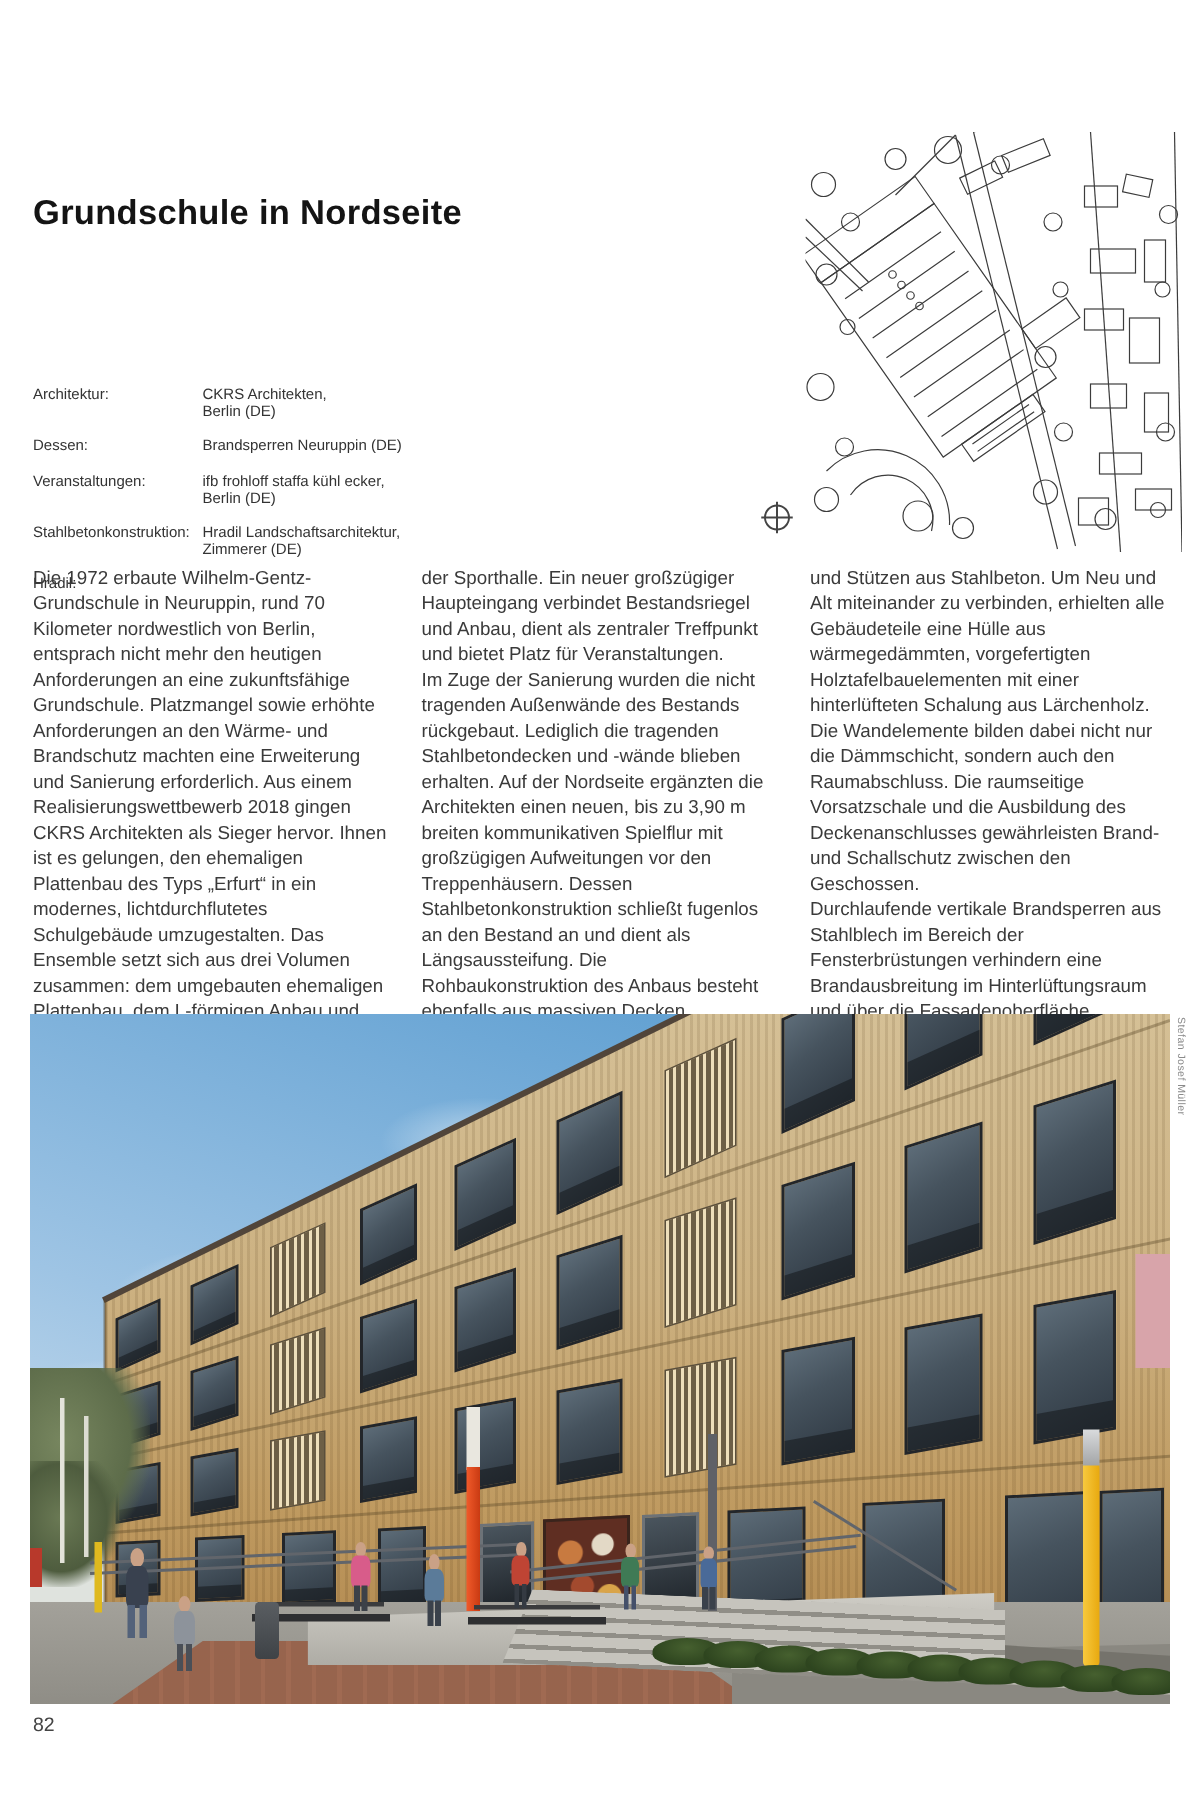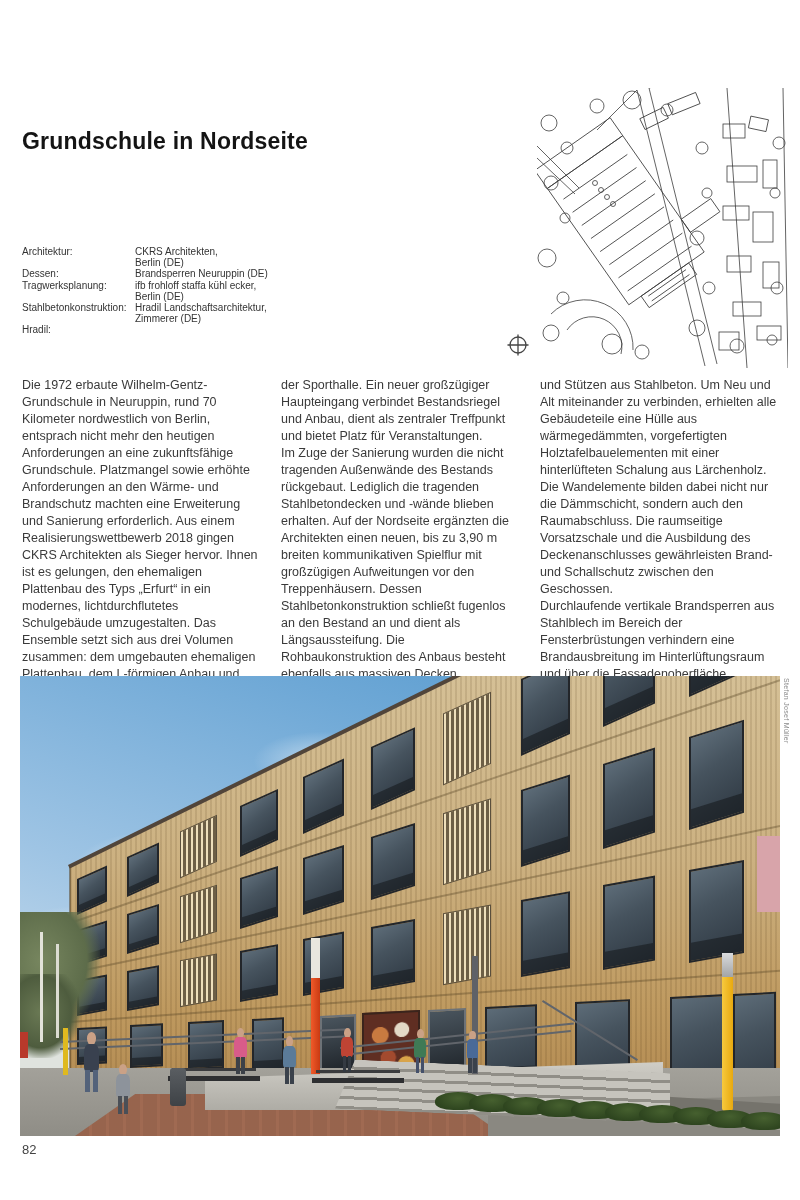--- a/index.html
+++ b/index.html
@@ -5,21 +5,21 @@
   html,body{margin:0;padding:0;}
   body{
     width:800px;height:1200px;position:relative;background:#ffffff;
     font-family:"Liberation Sans", sans-serif;color:#3c3c3c;overflow:hidden;
   }
   .abs{position:absolute;}
   
   .title{left:22px;top:128px;font-size:23px;font-weight:bold;color:#141414;letter-spacing:0.2px;}
   
   .credits{left:22px;top:246px;width:300px;font-size:10px;line-height:11.2px;color:#333;}
-  .crow{display:grid;grid-template-columns:113px 1fr;}
+  .crow{display:grid;grid-template-columns:113px 1fr;margin-top:12px;}
   .cvalue{white-space:pre-line;}
   
   .siteplan{left:537px;top:88px;width:251px;height:280px;}
   .north{left:506px;top:333px;width:24px;height:24px;}
   
   .col{top:377px;width:238px;font-size:12.5px;line-height:17px;color:#3a3a3a;white-space:pre-line;}
   .col1{left:22px;} .col2{left:281px;} .col3{left:540px;width:244px;}
   
   .photo{left:20px;top:676px;width:760px;height:460px;overflow:hidden;background:#7db0da;}
   .photo *{position:absolute;}
@@ -98,21 +98,21 @@
   <div class="crow">
     <span class="clabel">Architektur:</span>
     <span class="cvalue">CKRS Architekten,
 Berlin (DE)</span>
   </div>
   <div class="crow">
     <span class="clabel">Dessen:</span>
     <span class="cvalue">Brandsperren Neuruppin (DE)</span>
   </div>
   <div class="crow">
-    <span class="clabel">Tragwerksplanung:</span>
+    <span class="clabel">Veranstaltungen:</span>
     <span class="cvalue">ifb frohloff staffa kühl ecker,
 Berlin (DE)</span>
   </div>
   <div class="crow">
     <span class="clabel">Stahlbetonkonstruktion:</span>
     <span class="cvalue">Hradil Landschaftsarchitektur,
 Zimmerer (DE)</span>
   </div>
   <div class="crow">
     <span class="clabel">Hradil:</span>

